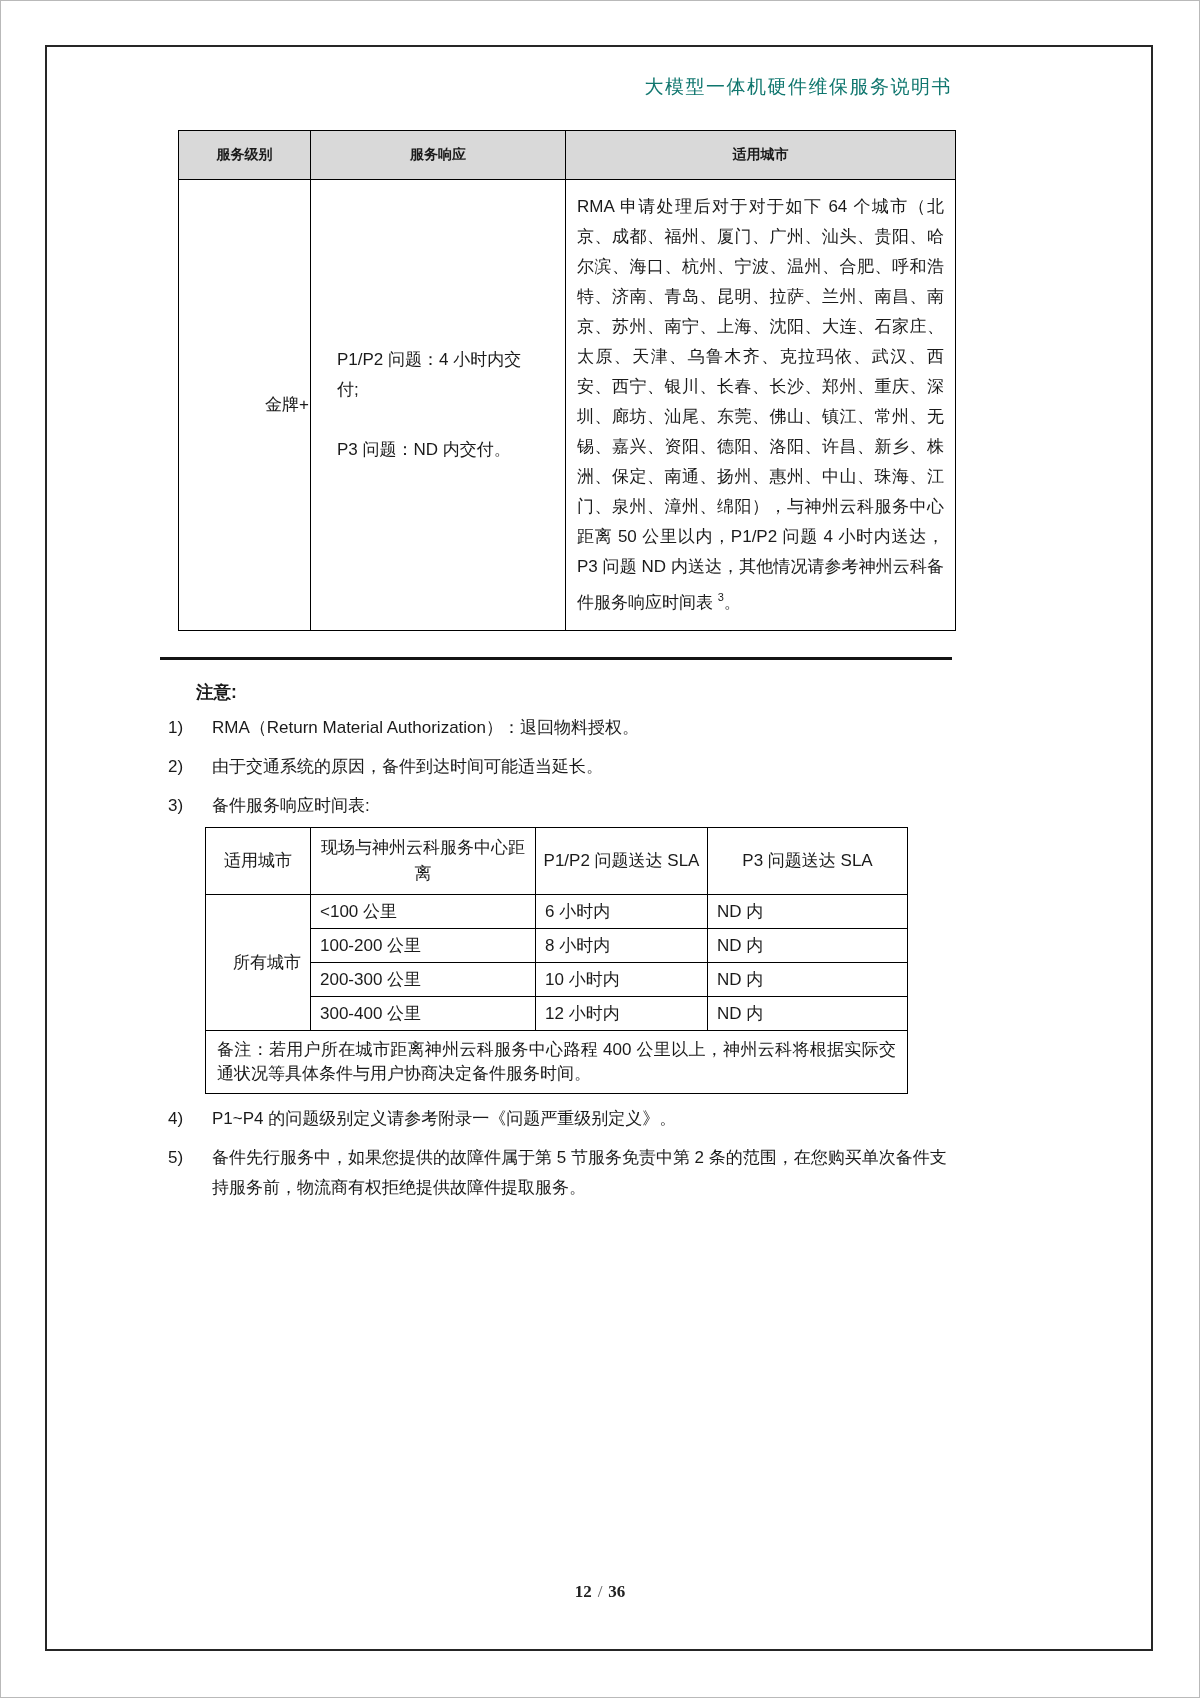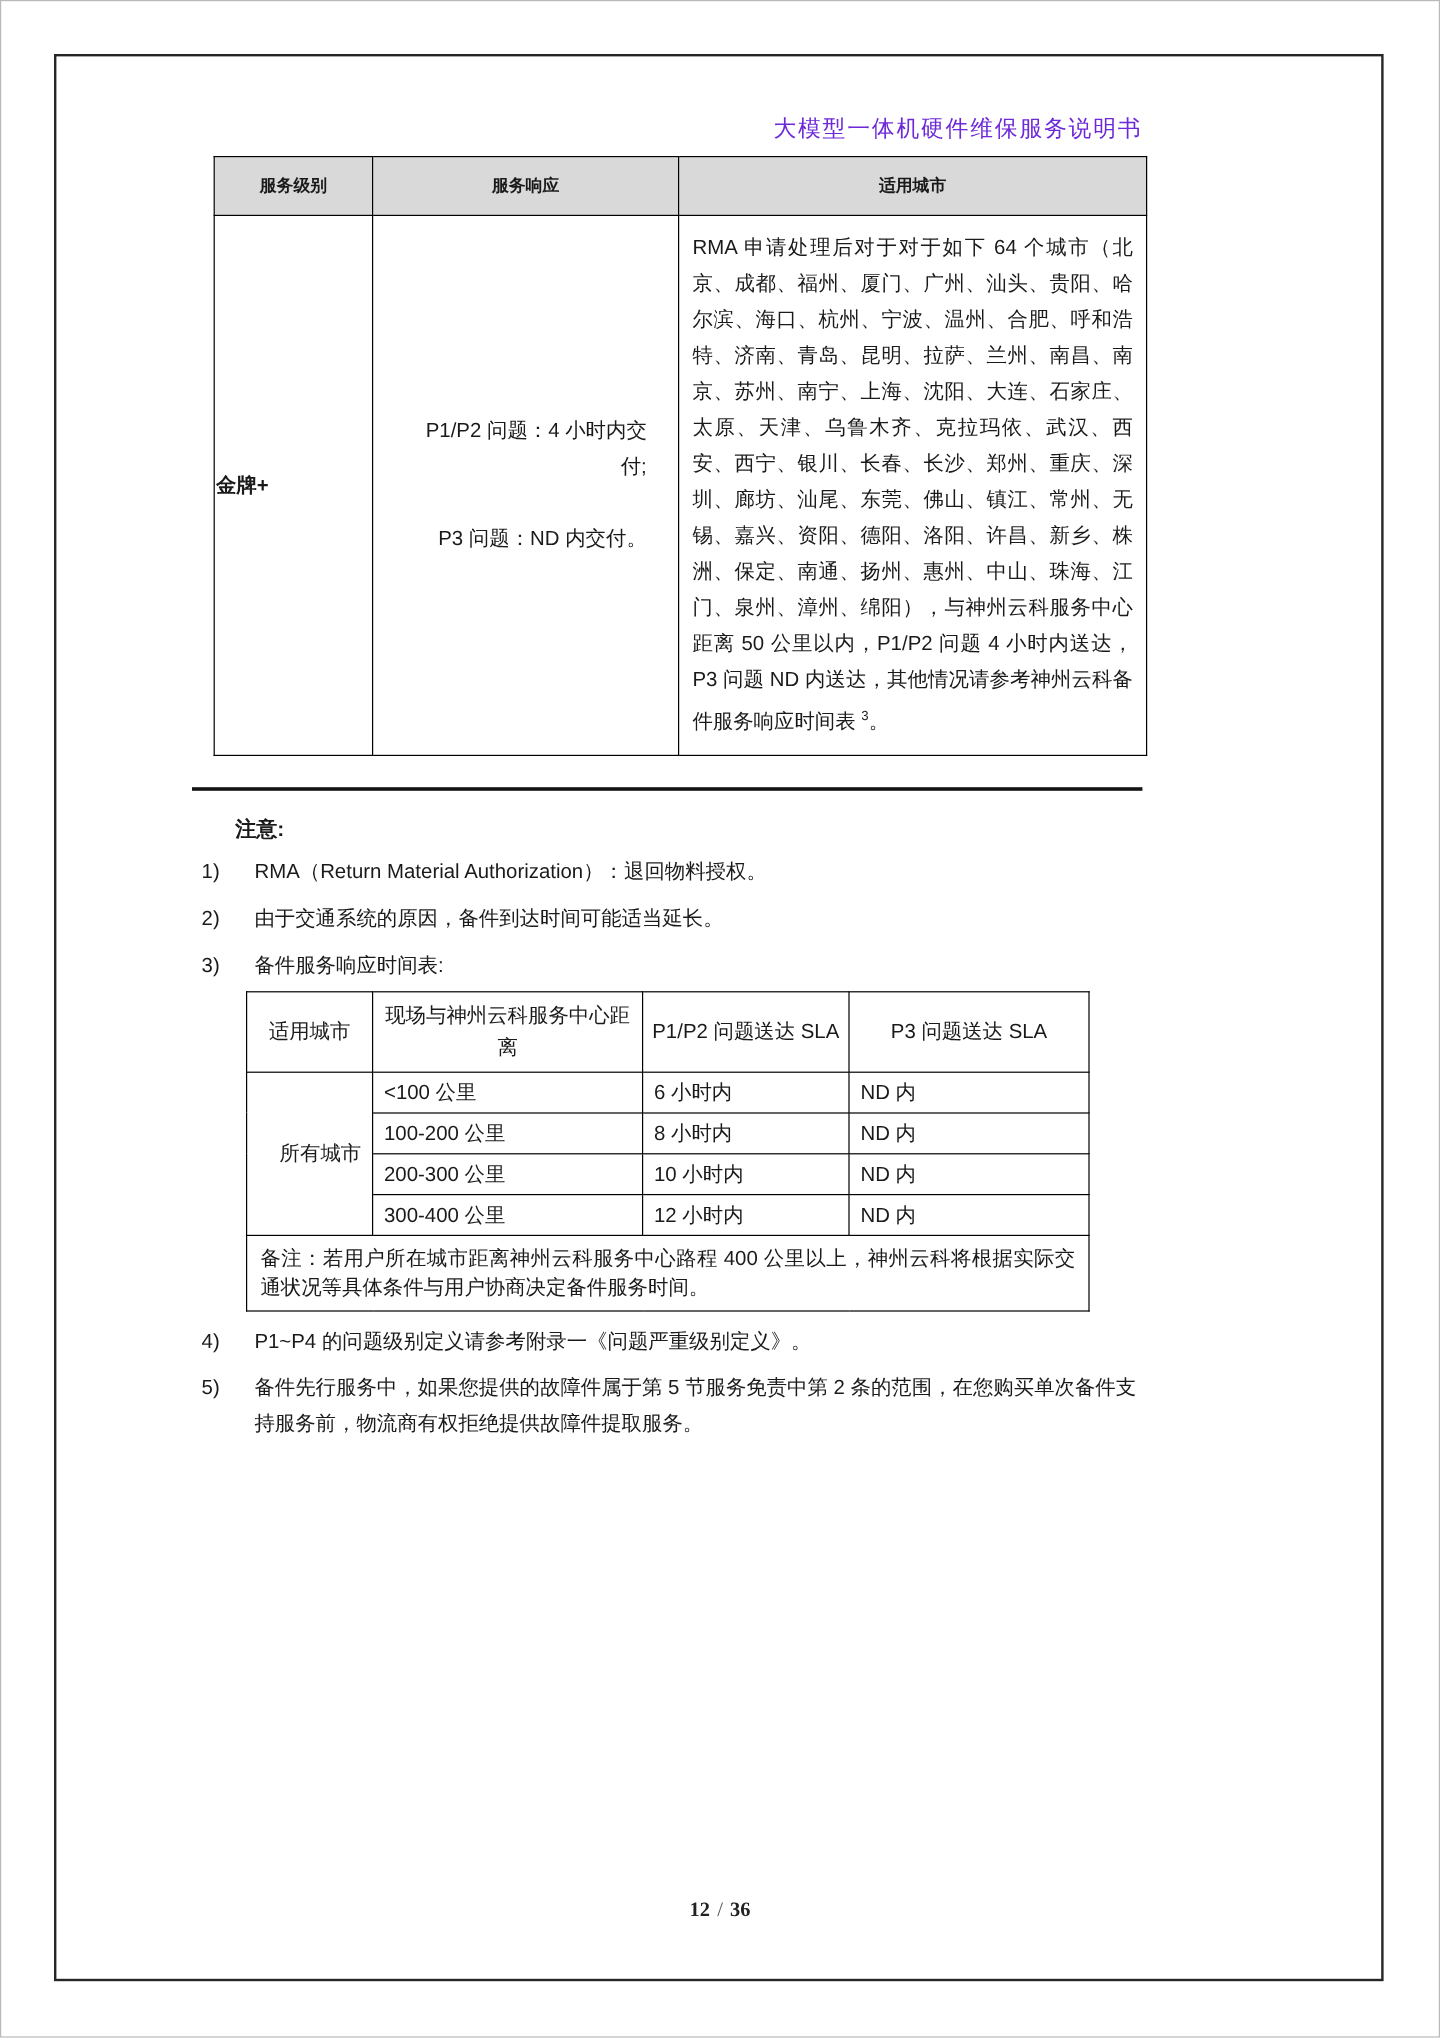--- a/index.html
+++ b/index.html
@@ -8,34 +8,34 @@
     font-family:"Liberation Sans","DejaVu Sans",sans-serif;color:#1a1a1a;
     outline:1px solid #b9b9b9;outline-offset:-1px;
   }
   .page-frame{
     position:absolute;left:45px;top:45px;width:1108px;height:1606px;
     border:2px solid #262626;box-sizing:border-box;pointer-events:none;
   }
   .header-title{
     position:absolute;top:74px;left:160px;width:792px;text-align:right;
     font-family:"Liberation Serif","DejaVu Serif",serif;font-size:19px;
-    color:#6d28d9;letter-spacing:1.5px;margin-top:20px;
+    color:#0f766e;letter-spacing:1.5px;
   }
   .content{position:absolute;left:160px;top:130px;width:792px;font-size:17px;}
 
   
   table{border-collapse:collapse;table-layout:fixed;}
   .svc-table{margin-left:18px;width:777px;}
   .svc-table th{
     border:1.5px solid #000;background:#d9d9d9;font-weight:bold;
     font-size:14px;height:46px;text-align:center;vertical-align:middle;
   }
   .svc-table td{border:1.5px solid #000;vertical-align:middle;}
-  .cell-level{text-align:left;font-weight:bold;}
-  .cell-response{text-align:right;padding:15px 26px;line-height:30px;}
+  .cell-level{text-align:right;}
+  .cell-response{text-align:left;padding:15px 26px;line-height:30px;}
   .cell-response .resp-line{margin:0;}
   .cell-response .resp-gap{height:30px;}
   .cell-cities{padding:12px 11px;line-height:30px;text-align:justify;}
   .cell-cities sup{font-size:11px;}
 
   .divider{margin-top:26px;height:3px;background:#141414;}
 
   .notes-label{margin-top:20px;font-weight:bold;font-size:17.5px;margin-left:36px;}
   .note-item{display:flex;margin-top:9px;line-height:30px;padding-left:8px;}
   .note-num{width:44px;flex:none;}

